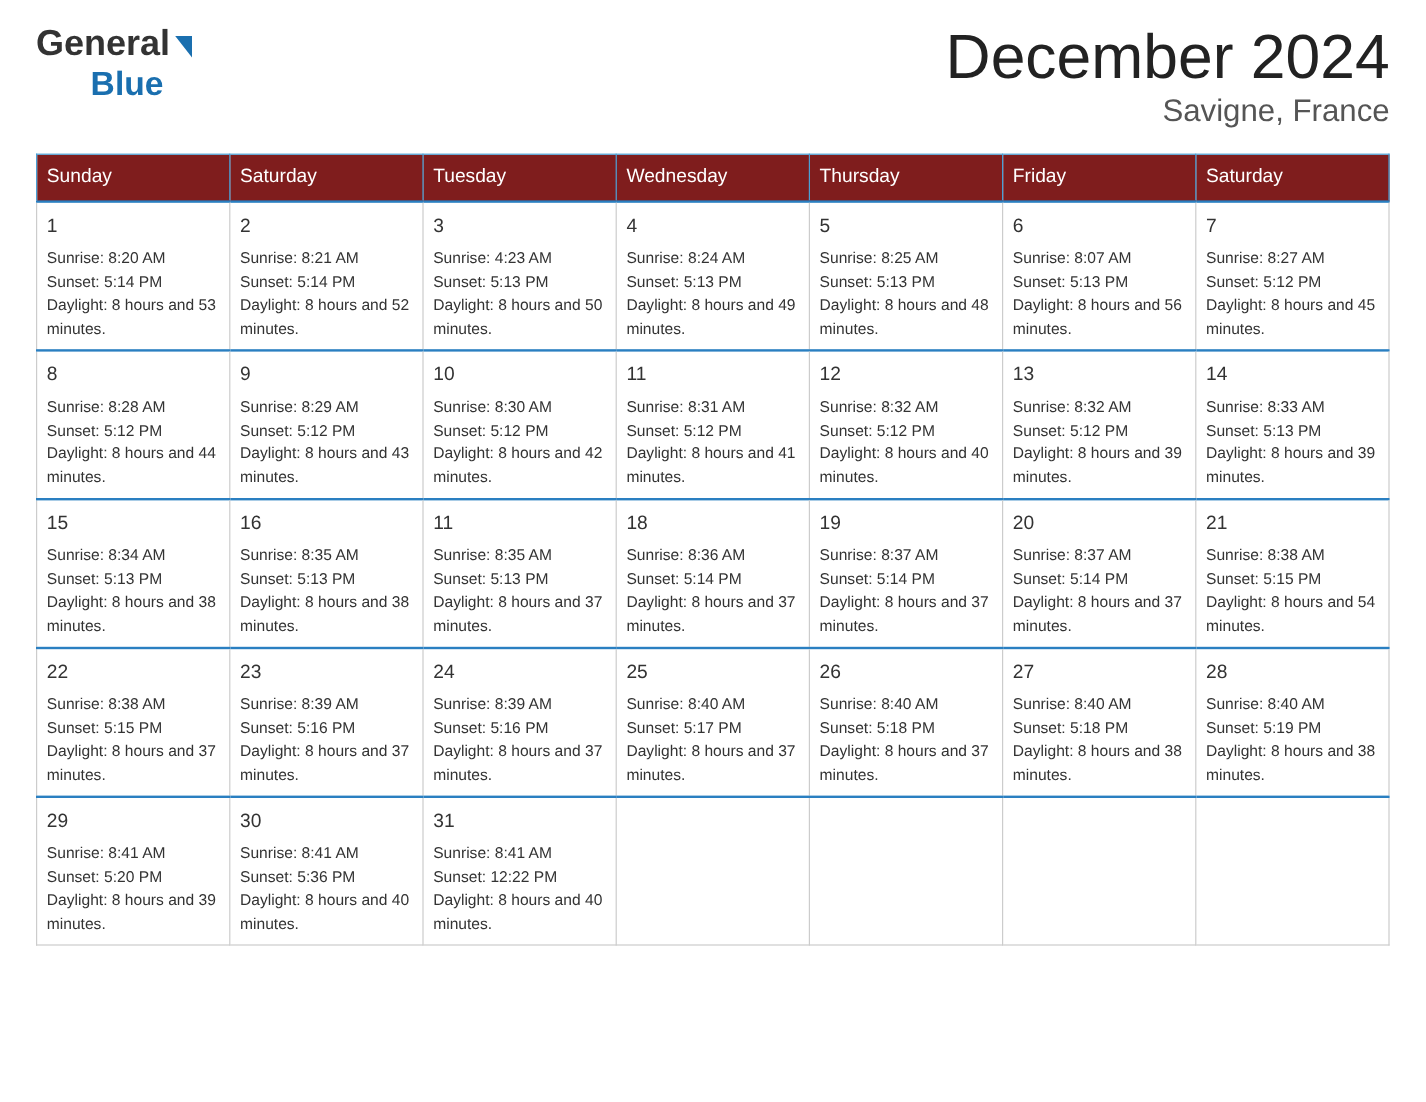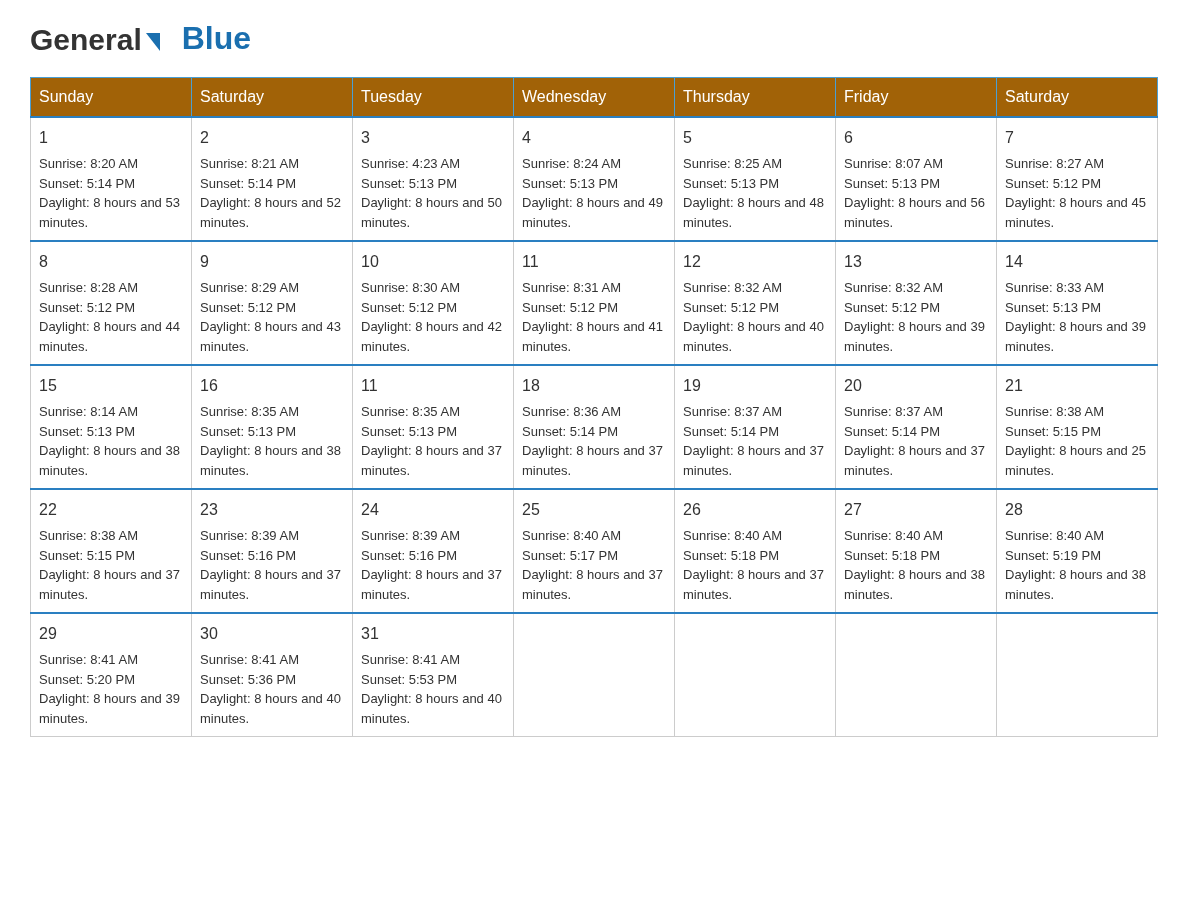--- a/index.html
+++ b/index.html
@@ -11,21 +11,22 @@
       padding: 20px 30px;
     }
     .header {
       display: flex;
       justify-content: space-between;
       align-items: flex-start;
       margin-bottom: 20px;
     }
     .logo {
       display: flex;
-      align-items: flex-end;
+      flex-direction: column;
+      align-items: center;
     }
     .logo-row {
       display: flex;
       align-items: center;
     }
     .logo-triangle {
       width: 0;
       height: 0;
       border-left: 14px solid transparent;
       border-right: 0px solid transparent;
@@ -46,21 +47,21 @@
       font-size: 26px;
       font-weight: normal;
       color: #555;
     }
     table {
       width: 100%;
       border-collapse: collapse;
       table-layout: fixed;
     }
     thead tr th {
-      background-color: #a16207;
+      background-color: #7f1d1d;
       color: #fff;
       font-size: 16px;
       font-weight: normal;
       padding: 10px 8px;
       text-align: left;
       border: 1px solid #4a9fd4;
     }
     tbody tr td {
       vertical-align: top;
       padding: 8px;
@@ -84,21 +85,25 @@
   </style>
 </head>
 <body>
 
 <div class="header">
   <div class="logo">
     <div class="logo-row">
       <span style="font-size:30px;font-weight:bold;color:#333;">General</span>
       <div class="logo-triangle"></div>
     </div>
-    <span style="font-size:32px;font-weight:bold;color:#1a6faf;margin-left:22px;">Blue</span>
+    <span style="font-size:28px;font-weight:bold;color:#1a6faf;margin-left:22px;">Blue</span>
+  </div>
+  <div class="title-block">
+    <h1>December 2024</h1>
+    <h2>Savigne, France</h2>
   </div>
 </div>
 
 <table>
   <thead>
     <tr>
       <th>Sunday</th>
       <th>Saturday</th>
       <th>Tuesday</th>
       <th>Wednesday</th>
@@ -120,40 +125,40 @@
       <tr>
         <td><span class="day-num">8</span><span class="day-info">Sunrise: 8:28 AM</span><br><span class="day-info">Sunset: 5:12 PM</span><br><span class="day-info">Daylight: 8 hours and 44 minutes.</span></td>
         <td><span class="day-num">9</span><span class="day-info">Sunrise: 8:29 AM</span><br><span class="day-info">Sunset: 5:12 PM</span><br><span class="day-info">Daylight: 8 hours and 43 minutes.</span></td>
         <td><span class="day-num">10</span><span class="day-info">Sunrise: 8:30 AM</span><br><span class="day-info">Sunset: 5:12 PM</span><br><span class="day-info">Daylight: 8 hours and 42 minutes.</span></td>
         <td><span class="day-num">11</span><span class="day-info">Sunrise: 8:31 AM</span><br><span class="day-info">Sunset: 5:12 PM</span><br><span class="day-info">Daylight: 8 hours and 41 minutes.</span></td>
         <td><span class="day-num">12</span><span class="day-info">Sunrise: 8:32 AM</span><br><span class="day-info">Sunset: 5:12 PM</span><br><span class="day-info">Daylight: 8 hours and 40 minutes.</span></td>
         <td><span class="day-num">13</span><span class="day-info">Sunrise: 8:32 AM</span><br><span class="day-info">Sunset: 5:12 PM</span><br><span class="day-info">Daylight: 8 hours and 39 minutes.</span></td>
         <td><span class="day-num">14</span><span class="day-info">Sunrise: 8:33 AM</span><br><span class="day-info">Sunset: 5:13 PM</span><br><span class="day-info">Daylight: 8 hours and 39 minutes.</span></td>
       </tr>
       <tr>
-        <td><span class="day-num">15</span><span class="day-info">Sunrise: 8:14 AM</span><br><span class="day-info">Sunset: 5:13 PM</span><br><span class="day-info">Daylight: 8 hours and 38 minutes.</span></td>
+        <td><span class="day-num">15</span><span class="day-info">Sunrise: 8:34 AM</span><br><span class="day-info">Sunset: 5:13 PM</span><br><span class="day-info">Daylight: 8 hours and 38 minutes.</span></td>
         <td><span class="day-num">16</span><span class="day-info">Sunrise: 8:35 AM</span><br><span class="day-info">Sunset: 5:13 PM</span><br><span class="day-info">Daylight: 8 hours and 38 minutes.</span></td>
         <td><span class="day-num">11</span><span class="day-info">Sunrise: 8:35 AM</span><br><span class="day-info">Sunset: 5:13 PM</span><br><span class="day-info">Daylight: 8 hours and 37 minutes.</span></td>
         <td><span class="day-num">18</span><span class="day-info">Sunrise: 8:36 AM</span><br><span class="day-info">Sunset: 5:14 PM</span><br><span class="day-info">Daylight: 8 hours and 37 minutes.</span></td>
         <td><span class="day-num">19</span><span class="day-info">Sunrise: 8:37 AM</span><br><span class="day-info">Sunset: 5:14 PM</span><br><span class="day-info">Daylight: 8 hours and 37 minutes.</span></td>
         <td><span class="day-num">20</span><span class="day-info">Sunrise: 8:37 AM</span><br><span class="day-info">Sunset: 5:14 PM</span><br><span class="day-info">Daylight: 8 hours and 37 minutes.</span></td>
-        <td><span class="day-num">21</span><span class="day-info">Sunrise: 8:38 AM</span><br><span class="day-info">Sunset: 5:15 PM</span><br><span class="day-info">Daylight: 8 hours and 25 minutes.</span></td>
+        <td><span class="day-num">21</span><span class="day-info">Sunrise: 8:38 AM</span><br><span class="day-info">Sunset: 5:15 PM</span><br><span class="day-info">Daylight: 8 hours and 54 minutes.</span></td>
       </tr>
       <tr>
         <td><span class="day-num">22</span><span class="day-info">Sunrise: 8:38 AM</span><br><span class="day-info">Sunset: 5:15 PM</span><br><span class="day-info">Daylight: 8 hours and 37 minutes.</span></td>
         <td><span class="day-num">23</span><span class="day-info">Sunrise: 8:39 AM</span><br><span class="day-info">Sunset: 5:16 PM</span><br><span class="day-info">Daylight: 8 hours and 37 minutes.</span></td>
         <td><span class="day-num">24</span><span class="day-info">Sunrise: 8:39 AM</span><br><span class="day-info">Sunset: 5:16 PM</span><br><span class="day-info">Daylight: 8 hours and 37 minutes.</span></td>
         <td><span class="day-num">25</span><span class="day-info">Sunrise: 8:40 AM</span><br><span class="day-info">Sunset: 5:17 PM</span><br><span class="day-info">Daylight: 8 hours and 37 minutes.</span></td>
         <td><span class="day-num">26</span><span class="day-info">Sunrise: 8:40 AM</span><br><span class="day-info">Sunset: 5:18 PM</span><br><span class="day-info">Daylight: 8 hours and 37 minutes.</span></td>
         <td><span class="day-num">27</span><span class="day-info">Sunrise: 8:40 AM</span><br><span class="day-info">Sunset: 5:18 PM</span><br><span class="day-info">Daylight: 8 hours and 38 minutes.</span></td>
         <td><span class="day-num">28</span><span class="day-info">Sunrise: 8:40 AM</span><br><span class="day-info">Sunset: 5:19 PM</span><br><span class="day-info">Daylight: 8 hours and 38 minutes.</span></td>
       </tr>
       <tr>
         <td><span class="day-num">29</span><span class="day-info">Sunrise: 8:41 AM</span><br><span class="day-info">Sunset: 5:20 PM</span><br><span class="day-info">Daylight: 8 hours and 39 minutes.</span></td>
         <td><span class="day-num">30</span><span class="day-info">Sunrise: 8:41 AM</span><br><span class="day-info">Sunset: 5:36 PM</span><br><span class="day-info">Daylight: 8 hours and 40 minutes.</span></td>
-        <td><span class="day-num">31</span><span class="day-info">Sunrise: 8:41 AM</span><br><span class="day-info">Sunset: 5:53 PM</span><br><span class="day-info">Daylight: 8 hours and 40 minutes.</span></td>
+        <td><span class="day-num">31</span><span class="day-info">Sunrise: 8:41 AM</span><br><span class="day-info">Sunset: 12:22 PM</span><br><span class="day-info">Daylight: 8 hours and 40 minutes.</span></td>
         <td></td>
         <td></td>
         <td></td>
         <td></td>
       </tr>
     </tbody>
 </table>
 
 </body></html>

